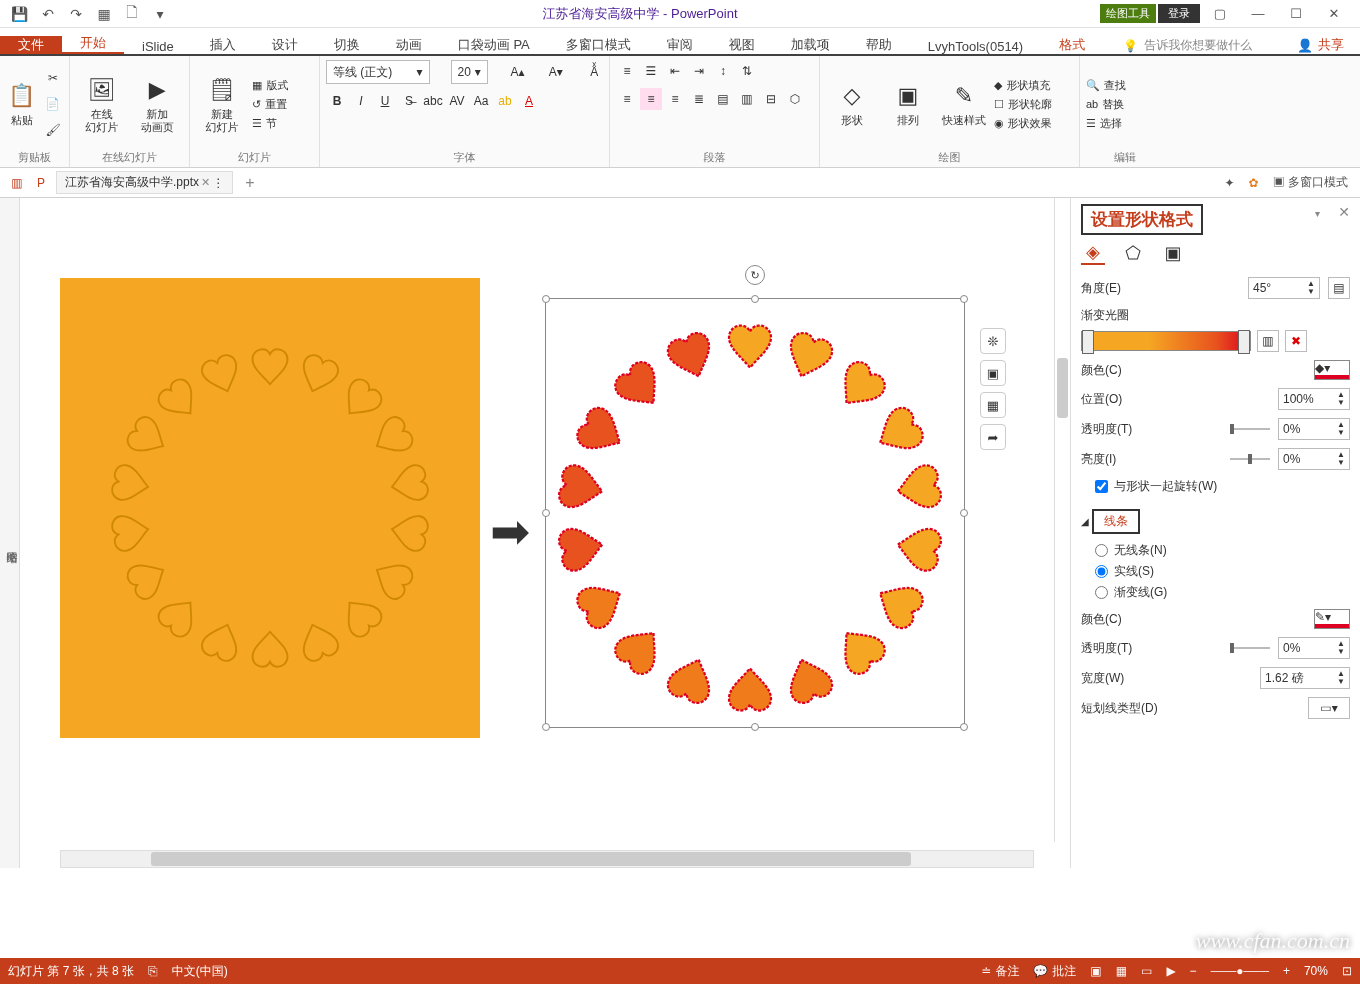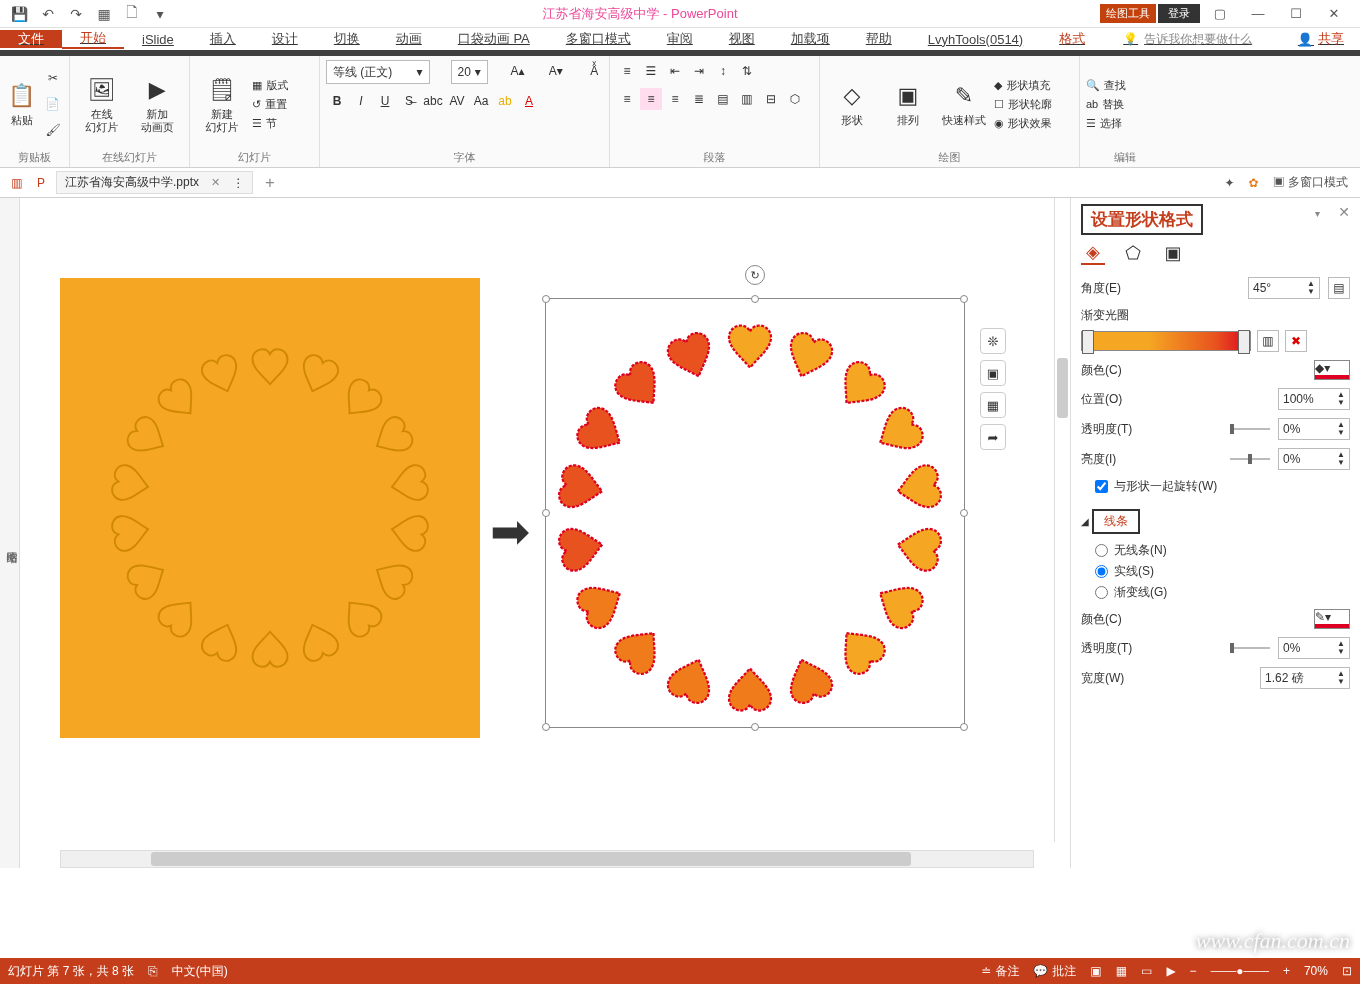--- a/index.html
+++ b/index.html
@@ -2,28 +2,28 @@
 <html><head>
 <meta charset="utf-8">
 <style>
 * { margin:0; padding:0; box-sizing:border-box; font-family:"Microsoft YaHei",sans-serif; }
 body { background:#fff; font-size:12px; color:#333; width:1360px; height:984px; overflow:hidden; position:relative; }
 
 
 .titlebar { height:28px; background:#fff; display:flex; align-items:center; border-bottom:1px solid #e0e0e0; }
 .qat { display:flex; gap:4px; padding:0 8px; }
 .qat-btn { width:24px; height:24px; display:flex; align-items:center; justify-content:center; color:#555; font-size:14px; }
-.title-center { flex:1; text-align:center; font-size:13px; color:#ec4899; }
+.title-center { flex:1; text-align:center; font-size:13px; color:#4c1d95; }
 .title-right { display:flex; gap:2px; align-items:center; padding-right:8px; }
-.contextual-tab { background:#c2410c; color:#fff; padding:2px 6px; font-size:11px; }
+.contextual-tab { background:#4d7c0f; color:#fff; padding:2px 6px; font-size:11px; }
 .login-tab { background:#333; color:#fff; padding:2px 10px; font-size:11px; }
 .win-btn { width:36px; height:28px; display:flex; align-items:center; justify-content:center; color:#555; font-size:13px; }
 
 
-.ribbon-tabs { height:28px; display:flex; align-items:center; border-bottom:6px solid #404040;text-decoration:underline; }
+.ribbon-tabs { height:28px; display:flex; align-items:flex-end; border-bottom:2px solid #404040; }
 .ribbon-tab { padding:0 18px; display:flex; align-items:center; font-size:13px; color:#444; }
 .ribbon-tab.file { background:#c43e1c; color:#fff; }
 .ribbon-tab.active { color:#c43e1c; border-bottom:2px solid #c43e1c; }
 .ribbon-tab.format-active { color:#c43e1c; }
 .tell-me { flex:1; display:flex; align-items:center; padding-left:20px; color:#888; font-size:12px; gap:6px; }
 .share-btn { padding:0 16px; display:flex; align-items:center; color:#c43e1c; font-size:13px; gap:4px; }
 
 
 .ribbon-body { height:112px; display:flex; border-bottom:1px solid #d0d0d0; background:#fafafa; }
 .ribbon-group { display:flex; flex-direction:column; border-right:1px solid #e0e0e0; padding:4px 6px 2px; }
@@ -34,21 +34,21 @@
 .big-btn .lbl { font-size:11px; text-align:center; line-height:1.2; }
 .small-row { display:flex; gap:2px; }
 .small-btn { width:22px; height:22px; display:flex; align-items:center; justify-content:center; font-size:12px; border:1px solid transparent; }
 .combo { height:24px; border:1px solid #bbb; background:#fff; display:flex; align-items:center; padding:0 6px; font-size:12px; }
 .stack { display:flex; flex-direction:column; gap:4px; }
 .stack-item { display:flex; align-items:center; gap:4px; font-size:11px; }
 
 
 .doc-tabs-row { height:30px; display:flex; align-items:center; border-bottom:1px solid #d0d0d0; padding:0 8px; gap:6px; }
 .doc-tab-icon { width:18px; height:18px; display:flex; align-items:center; justify-content:center; color:#c43e1c; }
-.doc-tab { display:flex; align-items:center; gap:12px; padding:2px 8px; font-size:12px; background:#f5f5f5; border:1px solid #ddd; }
+.doc-tab { display:flex; align-items:center; gap:2px; padding:2px 8px; font-size:12px; background:#f5f5f5; border:1px solid #ddd; }
 .doc-tab .close { color:#888; font-size:11px; }
 .doc-plus { font-size:16px; color:#888; padding:0 6px; }
 .doc-right-tools { margin-left:auto; display:flex; gap:6px; align-items:center; font-size:12px; color:#555; }
 .doc-right-tools .tool { padding:2px 4px; }
 
 
 .main { display:flex; height:670px; }
 .slide-area { flex:1; position:relative; overflow:hidden; background:#fff; }
 .collapse-bar { width:20px; background:#f5f5f5; border-right:1px solid #ddd; writing-mode:vertical-rl; text-align:center; font-size:11px; padding-top:20px; color:#666; }
 .canvas { position:relative; margin:40px 40px 10px 40px; height:560px; }
@@ -221,21 +221,21 @@
             <span>☰</span>
             <span>节</span>
           </div>
       </div>
     </div>
     <div class="ribbon-group-label">幻灯片</div>
   </div>
 
   <div class="ribbon-group" style="width:290px">
     <div class="ribbon-group-content" style="flex-direction:column;align-items:stretch;gap:6px">
-      <div style="display:flex;gap:21px;">
+      <div style="display:flex;gap:21px;align-items:center">
         <div class="combo" style="width:130px">
             <span>等线 (正文)</span>
             <span style="margin-left:auto">▾</span>
           </div>
         <div class="combo" style="width:44px">
             <span>20</span>
             <span style="margin-left:auto">▾</span>
           </div>
         <div class="small-btn">A▴</div>
         <div class="small-btn">A▾</div>
@@ -604,20 +604,24 @@
           <span>0%</span>
           <span class="arrows">▲<br>▼</span>
         </div>
     </div>
     <div class="fp-row">
       <span class="lbl">宽度(W)</span>
       <div class="fp-spinner" style="width:90px">
           <span>1.62 磅</span>
           <span class="arrows">▲<br>▼</span>
         </div>
+    </div>
+    <div class="fp-row">
+      <span class="lbl">短划线类型(D)</span>
+      <div class="mini-btn" style="width:42px">▭▾</div>
     </div>
   </div>
 </div>
 
 <div class="statusbar">
   <span>幻灯片 第 7 张，共 8 张</span>
   <span>⎘</span>
   <span>中文(中国)</span>
   <div class="spacer"></div>
   <div class="status-btn">≐ <span>备注</span></div>

